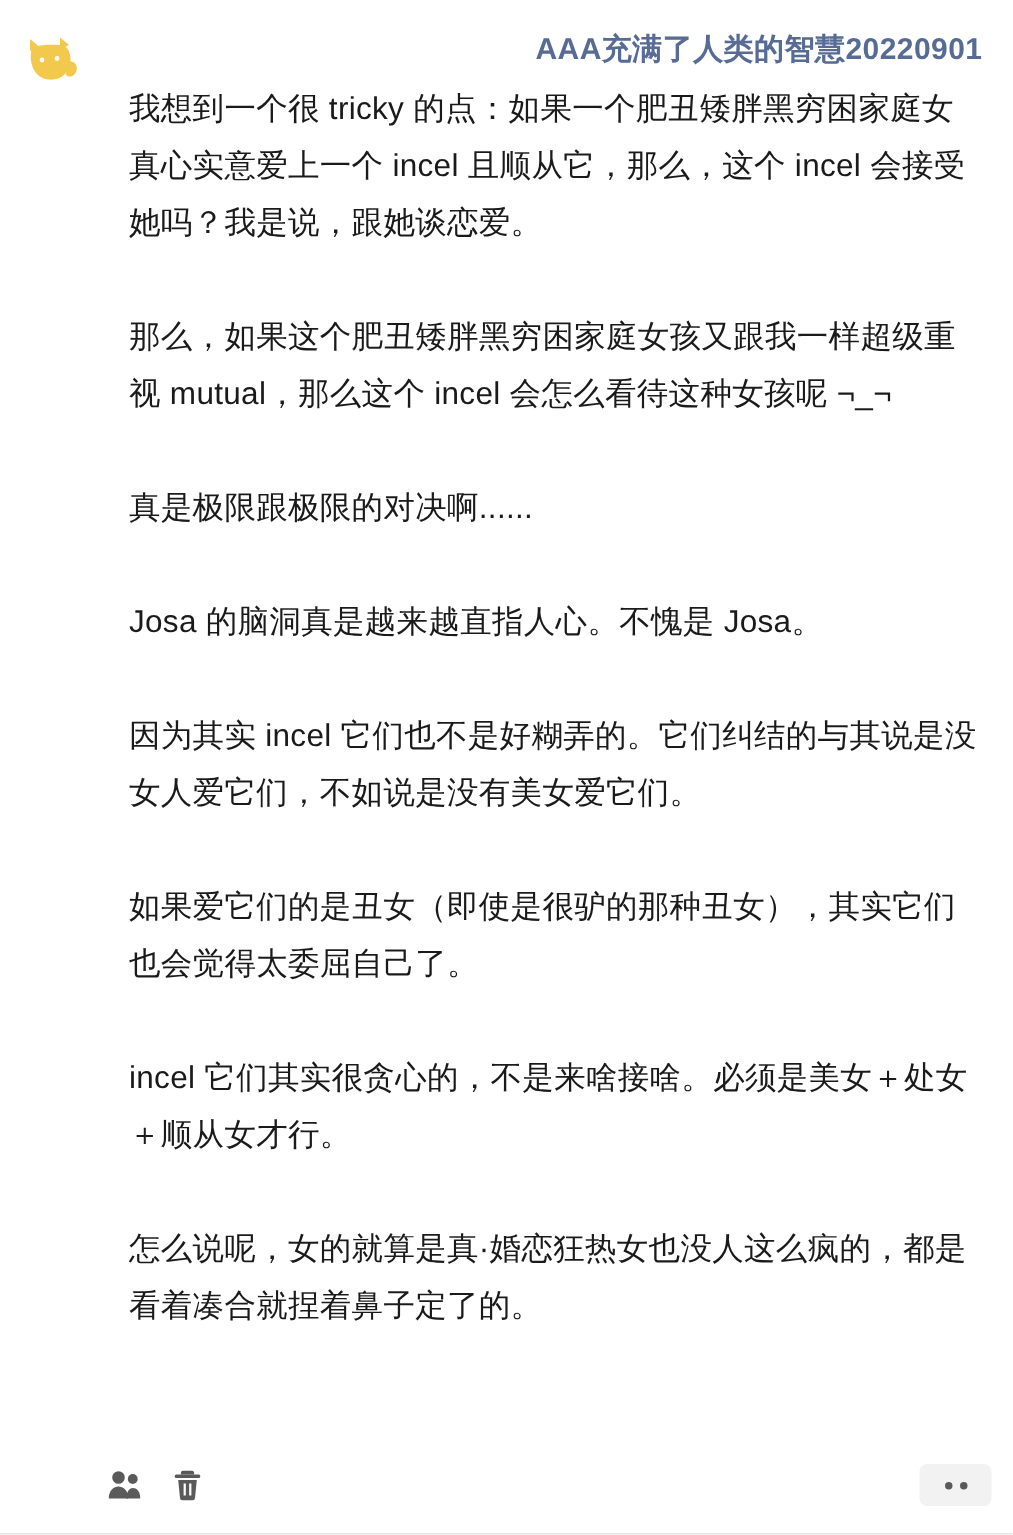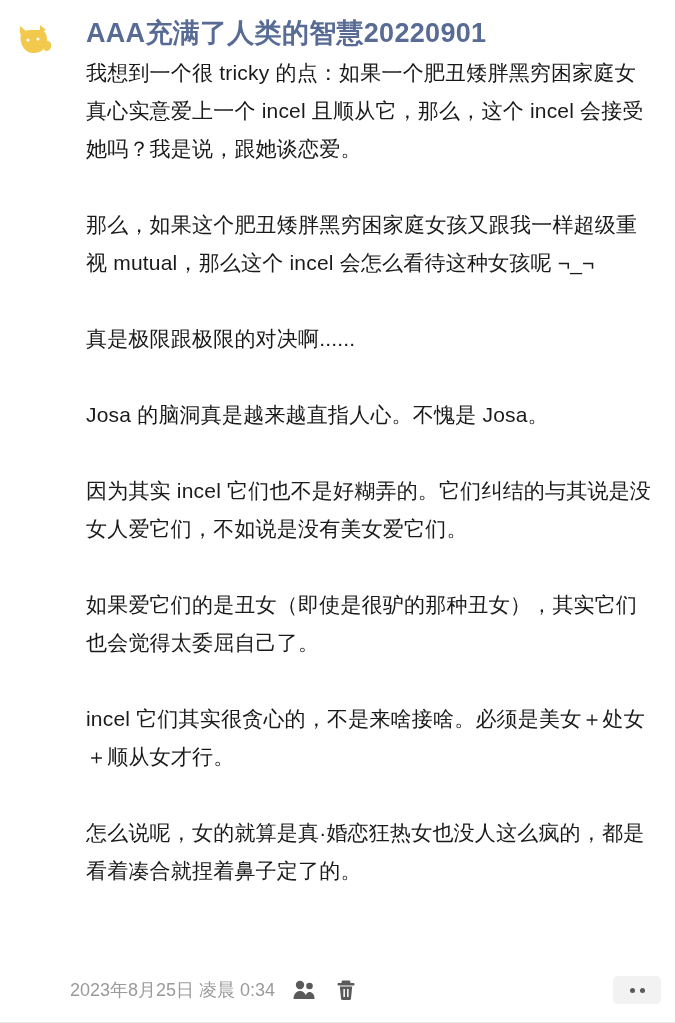--- a/index.html
+++ b/index.html
@@ -30,26 +30,27 @@
   }
   .avatar svg {
     display: block;
   }
   .content {
     margin-left: 70px;
     margin-right: 4px;
   }
   .username {
     color: #576b95;
-    font-size: 27px;
+    font-size: 20px;
     font-weight: bold;
     line-height: 30px;
     letter-spacing: 0.3px;
     margin-bottom: 6px;
     display: block;
+    text-align: right;
   }
   .body-text {
     color: #1a1a1a;
     font-size: 21px;
     line-height: 38px;
     white-space: pre-wrap;
     word-break: break-word;
     letter-spacing: 0.2px;
   }
   .footer {
@@ -146,21 +147,20 @@
 因为其实 incel 它们也不是好糊弄的。它们纠结的与其说是没女人爱它们，不如说是没有美女爱它们。
 
 如果爱它们的是丑女（即使是很驴的那种丑女），其实它们也会觉得太委屈自己了。
 
 incel 它们其实很贪心的，不是来啥接啥。必须是美女＋处女＋顺从女才行。
 
 怎么说呢，女的就算是真·婚恋狂热女也没人这么疯的，都是看着凑合就捏着鼻子定了的。</div>
   </div>
 
   <div class="footer">
-    <span class="timestamp">2023年8月25日 凌晨 0:34</span>
 
     <span class="icon-btn">
       <svg width="24" height="22" viewBox="0 0 24 22" xmlns="http://www.w3.org/2000/svg">
         <circle cx="8" cy="6" r="4.2" fill="#5a5a5a"></circle>
         <path d="M1.5 20 C1.5 14.5 5 12 8 12 C11 12 14.5 14.5 14.5 20 Z" fill="#5a5a5a"></path>
         <circle cx="17.5" cy="7" r="3.3" fill="#5a5a5a"></circle>
         <path d="M13 20 C13.4 15.4 15.2 13 17.5 13 C20 13 22.5 15 22.5 20 Z" fill="#5a5a5a"></path>
       </svg>
     </span>
 

